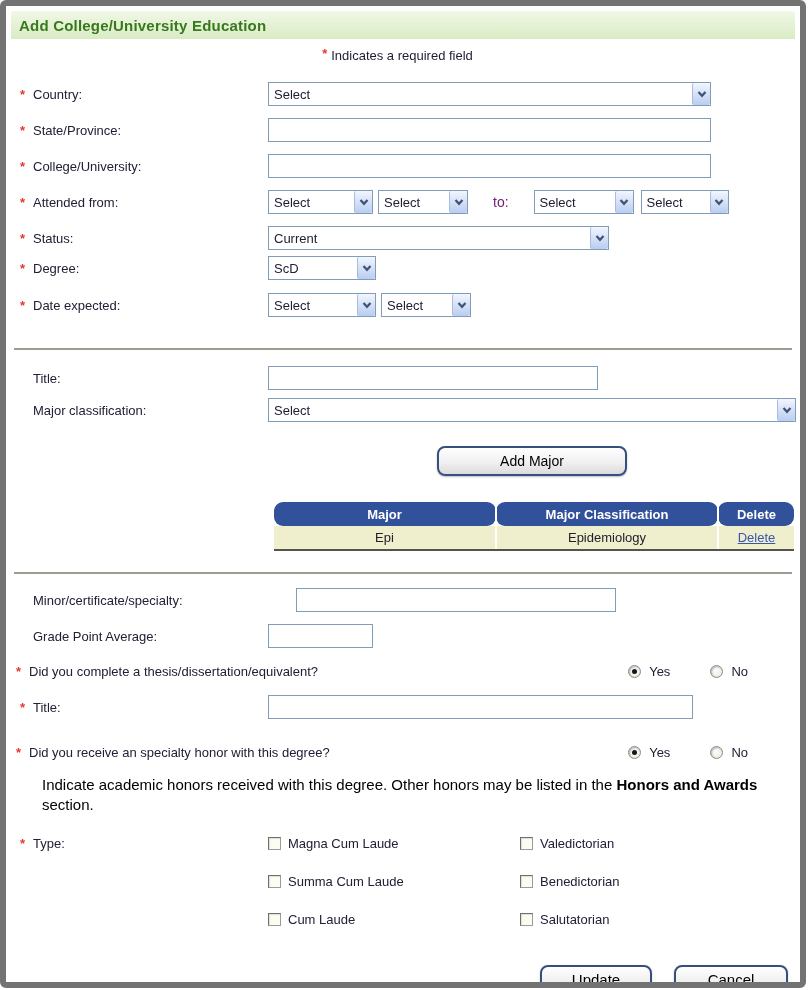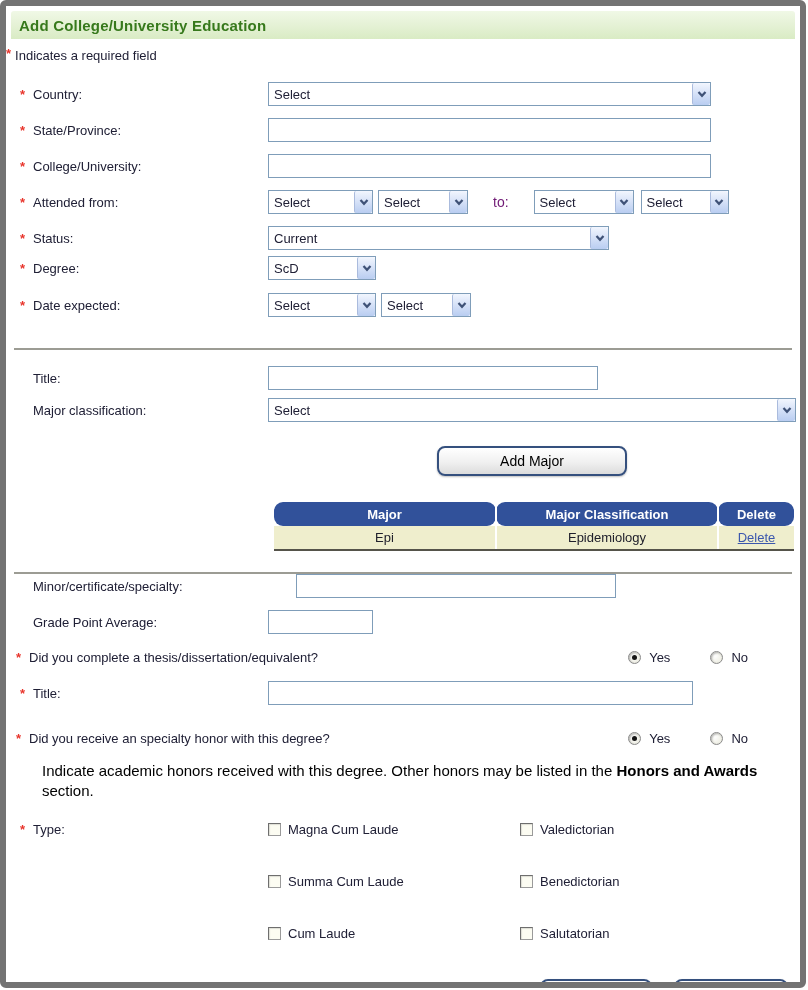--- a/index.html
+++ b/index.html
@@ -23,21 +23,21 @@
     margin: 5px 5px 0 5px; height: 28px;
     background: linear-gradient(180deg, #f0f8e6 0%, #e4f1d4 55%, #d9ebc4 100%);
     border-radius: 3px 3px 0 0;
     display: flex; align-items: center;
     padding-left: 8px;
   }
   .header .title { font-size: 15px; font-weight: bold; color: #37791c; letter-spacing: .2px; }
   
   .req-note {
     margin-top: 9px; padding-right: 11px;
-    text-align: left; font-size: 13px; color: #1d1d33; height: 18px;
+    text-align: center; font-size: 13px; color: #1d1d33; height: 18px;
   }
   .req { color: #e8352c; font-weight: bold; margin-right: 4px; display:inline-block; width:9px; }
   .req-note .req { position: relative; top: -2px; width:auto; }
   
   .row { display: flex; align-items: center; margin: 0 0 12px 14px; height: 24px; }
   .lbl { width: 248px; flex: none; font-size: 13px; color: #202036; display:flex; align-items:center; }
   .lbl.indent { padding-left: 13px; }
   .lbl .txt { display:inline-block; }
   
   .tinput {
@@ -58,21 +58,21 @@
   }
   .w443{width:443px;} .w341{width:341px;} .w108{width:108px;} .w105{width:105px;}
   .w100{width:100px;} .w90{width:90px;} .w88{width:88px;} .w528{width:528px;}
   .w330{width:330px;} .w320{width:320px;} .w425{width:425px;}
   .gap5{margin-left:5px;} .gap7{margin-left:7px;}
   .to-lbl { font-size: 14px; margin: 0 25px; color:#701a75; }
   
   .divider { border: none; border-top: 2px solid #9c9c94; margin: 0 8px; }
   .div1 { margin-top: 31px; }
   .div2 { margin-top: 21px; }
-  .mt16{margin-top:16px;} .mt14{margin-top:0;gap:28px;} .mb8{margin-bottom:8px;}
+  .mt16{margin-top:16px;} .mt14{margin-top:14px;gap:28px;} .mb8{margin-bottom:8px;}
   .mb6{margin-bottom:6px;} .mb13{margin-bottom:13px;} .mb0{margin-bottom:0;}
   
   .addmajor-wrap { margin: 24px 0 0 262px; width: 528px; display: flex; justify-content: center; }
   .btn {
     border: 2px solid #35507e; border-radius: 8px;
     background: linear-gradient(180deg, #ffffff 0%, #f0f0f0 55%, #dcdcdc 100%);
     font-family: "Liberation Sans", sans-serif; font-size: 14px; color: #000;
     text-align: center; height: 30px; line-height: 26px;
     box-shadow: 0 1px 2px rgba(0,0,0,.25);
     cursor: pointer;
@@ -109,21 +109,21 @@
   .radio-lbl { font-size: 13px; margin-left: 8px; color:#202036; }
   .radio-sp { width: 40px; flex:none; }
   
   .honors-note {
     margin: 12px 16px 0 36px; width: 756px;
     font-size: 15px; line-height: 1.35; color: #000;
   }
   
   .type-row { display: flex; margin: 16px 0 0 14px; align-items: flex-start; }
   .type-row .lbl { margin-top: 4px; }
-  .cb-grid { display: grid; grid-template-columns: 252px auto; row-gap: 28px; }
+  .cb-grid { display: grid; grid-template-columns: 252px auto; row-gap: 14px; }
   .cb-item { display: flex; align-items: center; height: 24px; }
   .cbx {
     width: 13px; height: 13px; background: #fcfcf2;
     border: 1px solid #9a9a9a; border-top-color:#6e6e6e; border-left-color:#6e6e6e;
     box-shadow: inset 1px 1px 1px rgba(0,0,0,.12);
     flex: none; cursor: pointer;
   }
   .cb-lbl { font-size: 13px; margin-left: 7px; color:#202036; }
   
   .footer-btns { display: flex; justify-content: flex-end; gap: 22px; margin: 33px 12px 0 0; }

